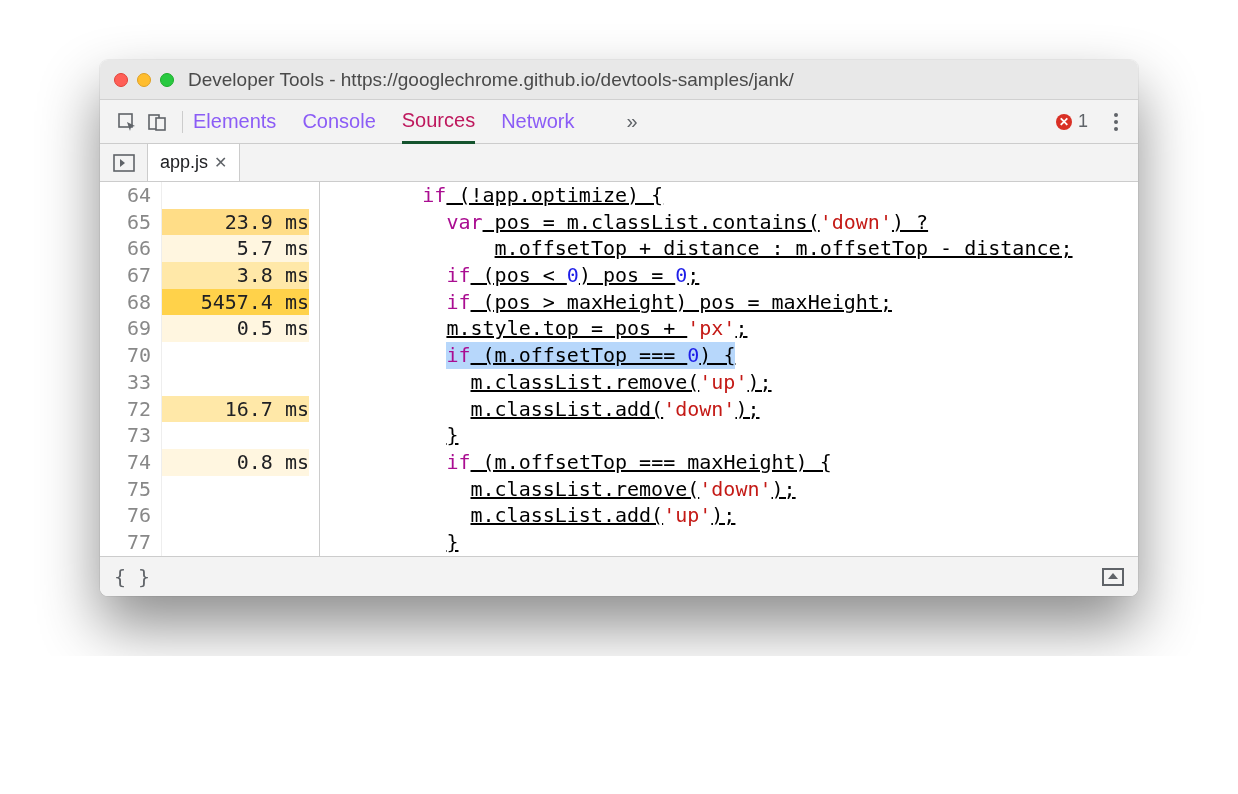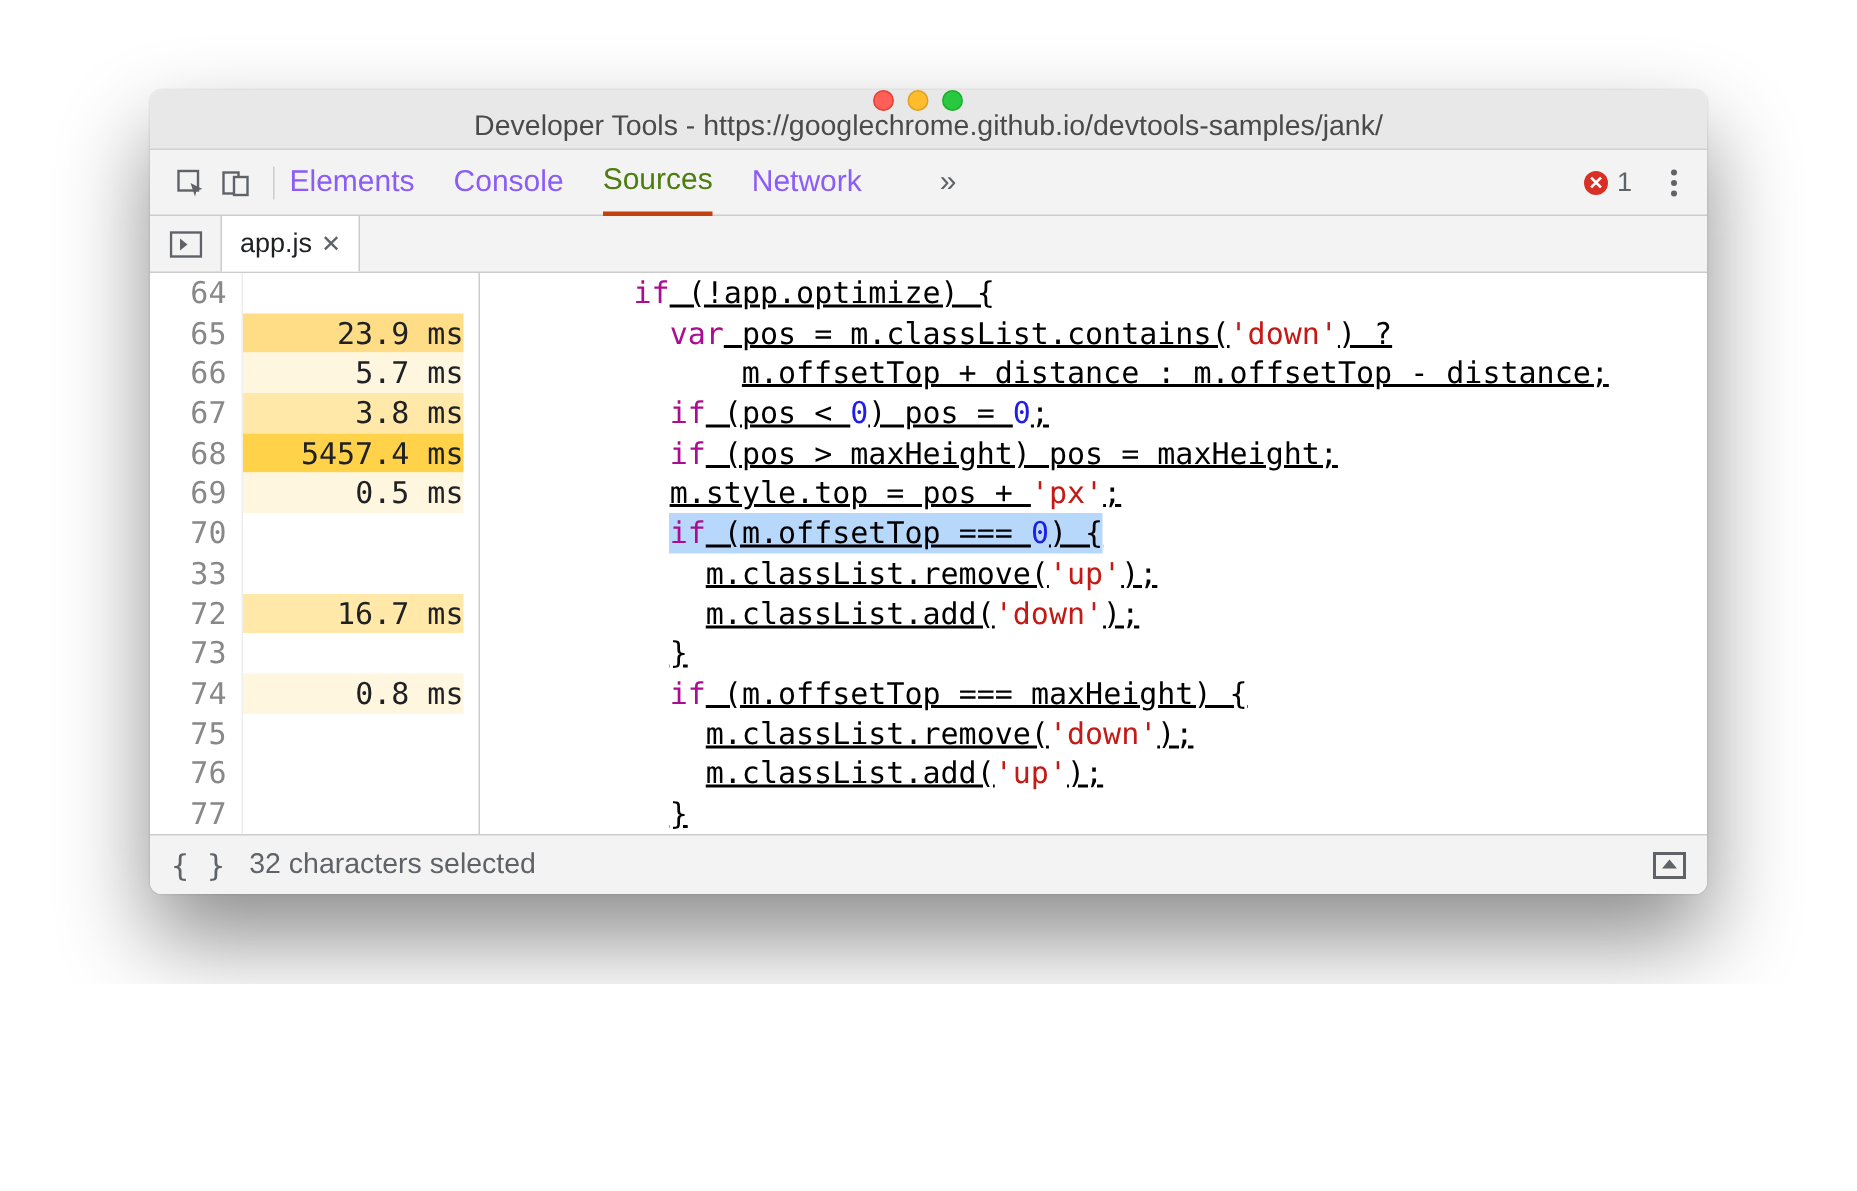--- a/index.html
+++ b/index.html
@@ -17,21 +17,20 @@
     box-shadow: 0 30px 60px rgba(0,0,0,0.45), 0 0 0 1px rgba(0,0,0,0.05);
     background: #fff;
   }
   .titlebar {
     display: flex;
     align-items: center;
     height: 40px;
     background: #e8e8e8;
     padding: 0 14px;
     border-bottom: 1px solid #d0d0d0;
-    flex-direction: column;
   }
   .traffic { display: flex; gap: 9px; margin-right: 14px;}
   .traffic-btn { width: 14px; height: 14px; border-radius: 50%; }
   .tb-close { background: #ff5f57; border:1px solid #e24238;}
   .tb-min   { background: #ffbd2e; border:1px solid #dfa023;}
   .tb-max   { background: #28c940; border:1px solid #1dad2b;}
   .title {
     flex: 1;
     font-size: 19px;
     color: #4a4a4a;
@@ -57,22 +56,22 @@
     width: 1px; height: 22px; background: #ccc; margin: 0 10px;
   }
   .tabs { display: flex; gap: 26px; align-items: center; height: 100%; }
   .tab {
     height: 100%;
     display: flex; align-items: center;
     color: #8b5cf6;
     cursor: default;
   }
   .tab.active {
-    color: #4d7c0f;
-    border-bottom: 3px solid #c2410c;
+    color: #be185d;
+    border-bottom: 3px solid #14532d;
     margin-bottom: -1px;
   }
   .chevron-more { margin-left: 26px; }
   .spacer { flex: 1; }
   .err-badge {
     display: flex; align-items: center; gap: 6px;
     color: #5f6368; font-size: 18px;
   }
   .err-dot {
     width: 16px; height: 16px; border-radius: 50%;
@@ -267,18 +266,17 @@
         <div class="row t1" style="justify-content: flex-end;">0.8 ms</div>
         <div class="row t0" style="justify-content: flex-end;"></div>
         <div class="row t0" style="justify-content: flex-end;"></div>
         <div class="row t0" style="justify-content: flex-end;"></div>
       </div>
     <div class="code-col" id="code-col"><div class="row"><span>        </span><span><span class="kw">if</span><span class="plain"> (!app.optimize) {</span></span></div><div class="row"><span>          </span><span><span class="kw">var</span><span class="plain"> pos = m.classList.contains(</span><span class="str">'down'</span><span class="plain">) ?</span></span></div><div class="row"><span>              </span><span><span class="plain">m.offsetTop + distance : m.offsetTop - distance;</span></span></div><div class="row"><span>          </span><span><span class="kw">if</span><span class="plain"> (pos &lt; </span><span class="num">0</span><span class="plain">) pos = </span><span class="num">0</span><span class="plain">;</span></span></div><div class="row"><span>          </span><span><span class="kw">if</span><span class="plain"> (pos &gt; maxHeight) pos = maxHeight;</span></span></div><div class="row"><span>          </span><span><span class="plain">m.style.top = pos + </span><span class="str">'px'</span><span class="plain">;</span></span></div><div class="row"><span>          </span><span class="sel"><span class="kw">if</span><span class="plain"> (m.offsetTop === </span><span class="num">0</span><span class="plain">) {</span></span></div><div class="row"><span>            </span><span><span class="plain">m.classList.remove(</span><span class="str">'up'</span><span class="plain">);</span></span></div><div class="row"><span>            </span><span><span class="plain">m.classList.add(</span><span class="str">'down'</span><span class="plain">);</span></span></div><div class="row"><span>          </span><span><span class="plain">}</span></span></div><div class="row"><span>          </span><span><span class="kw">if</span><span class="plain"> (m.offsetTop === maxHeight) {</span></span></div><div class="row"><span>            </span><span><span class="plain">m.classList.remove(</span><span class="str">'down'</span><span class="plain">);</span></span></div><div class="row"><span>            </span><span><span class="plain">m.classList.add(</span><span class="str">'up'</span><span class="plain">);</span></span></div><div class="row"><span>          </span><span><span class="plain">}</span></span></div></div>
   </div>
 
   <div class="statusbar">
     <div class="pretty-print">{ }</div>
-    <div>32 characters selected</div>
     <div class="spacer"></div>
     <div class="drawer-toggle"></div>
   </div>
 
 </div>
 
 </body></html>

